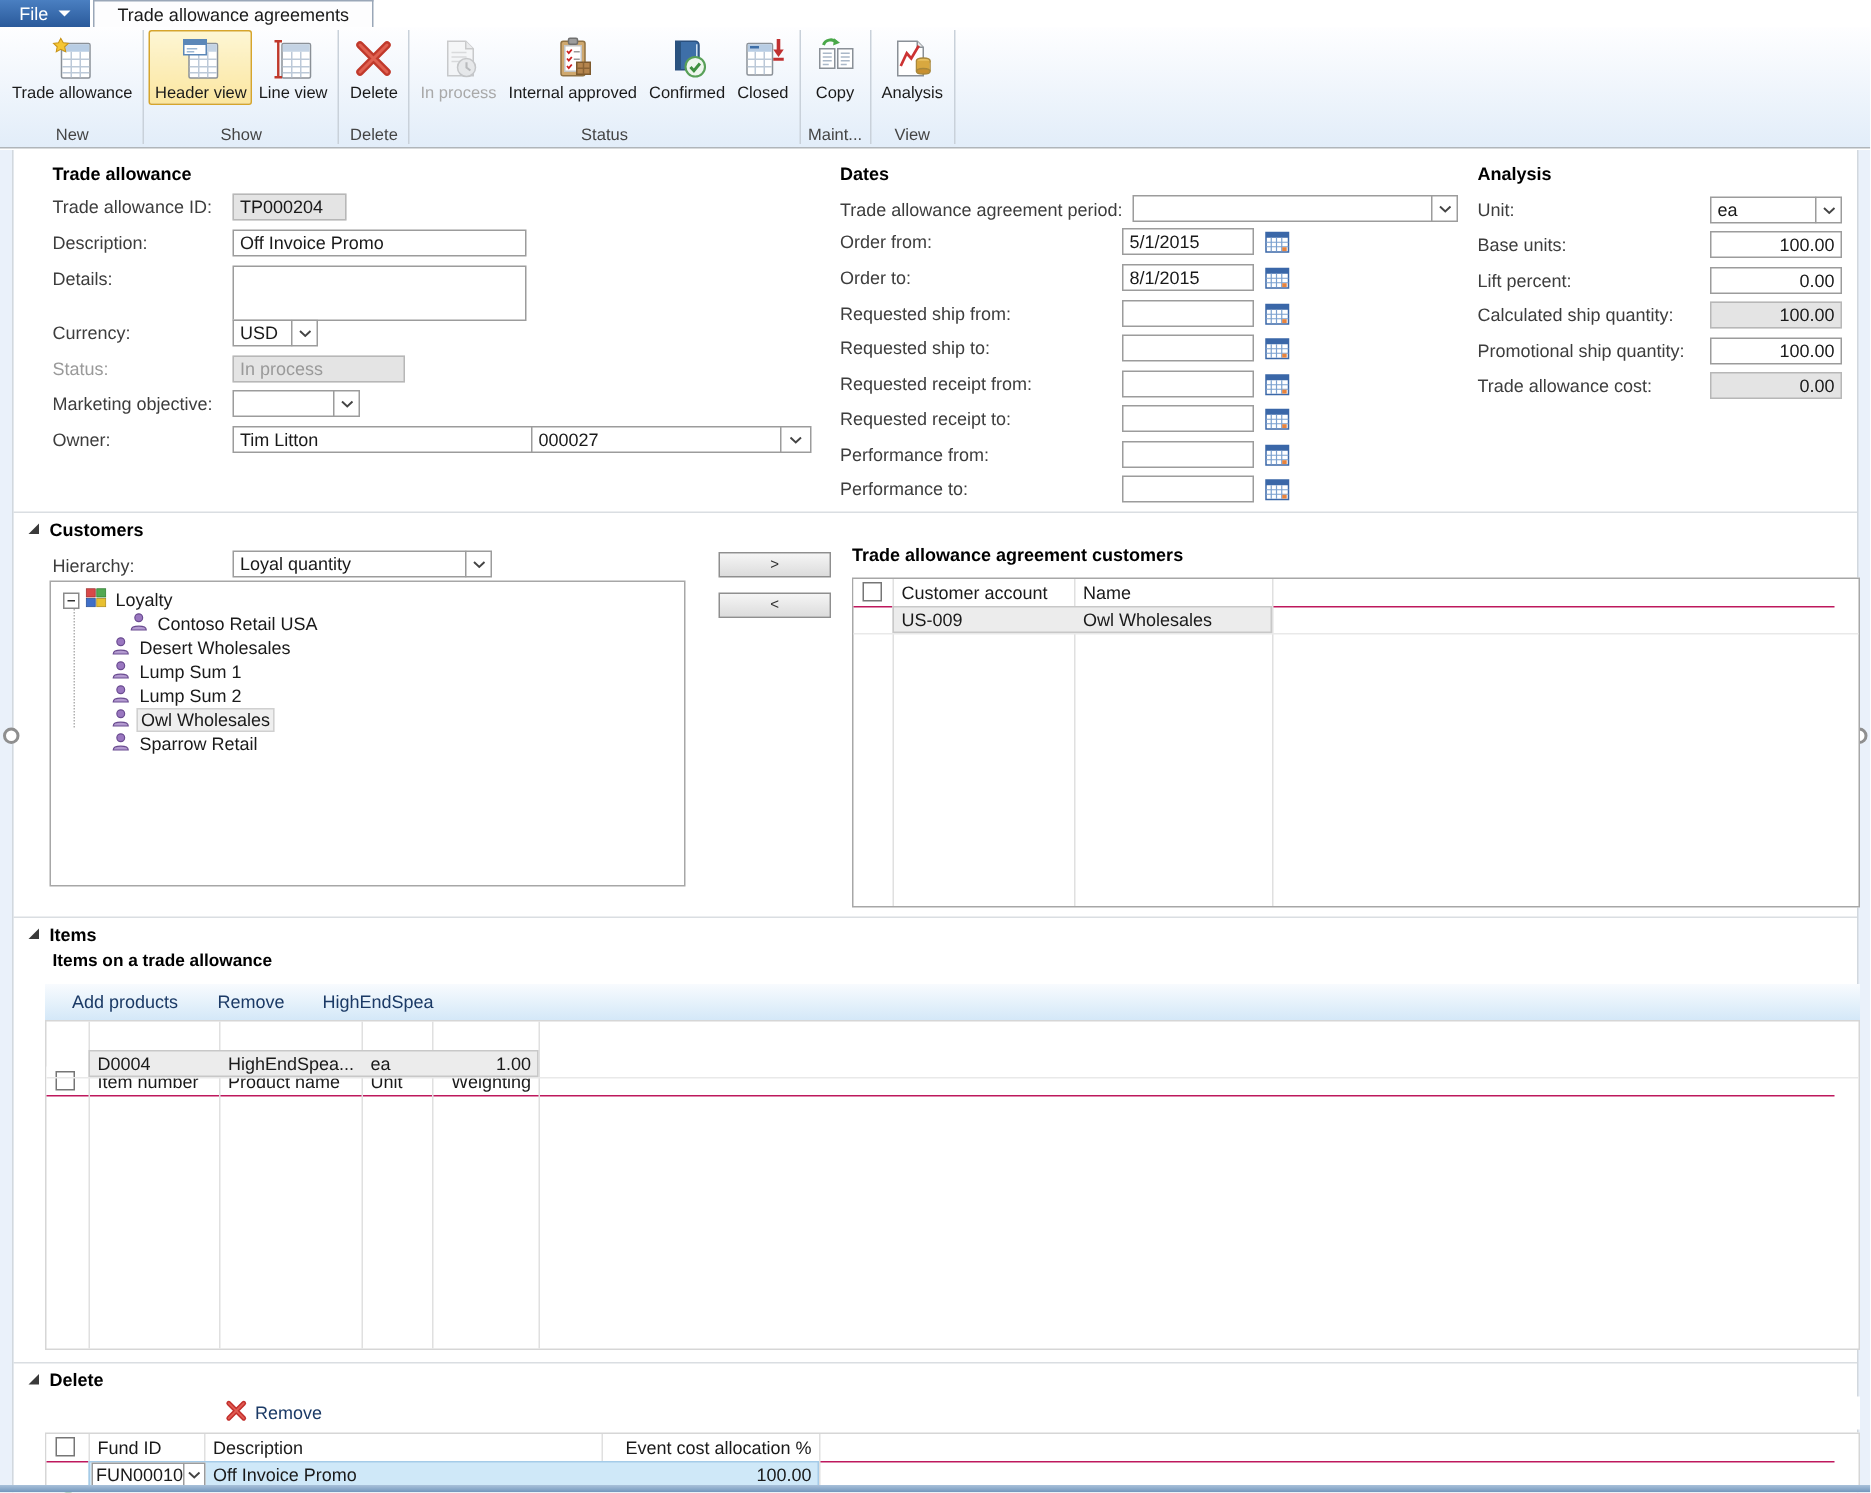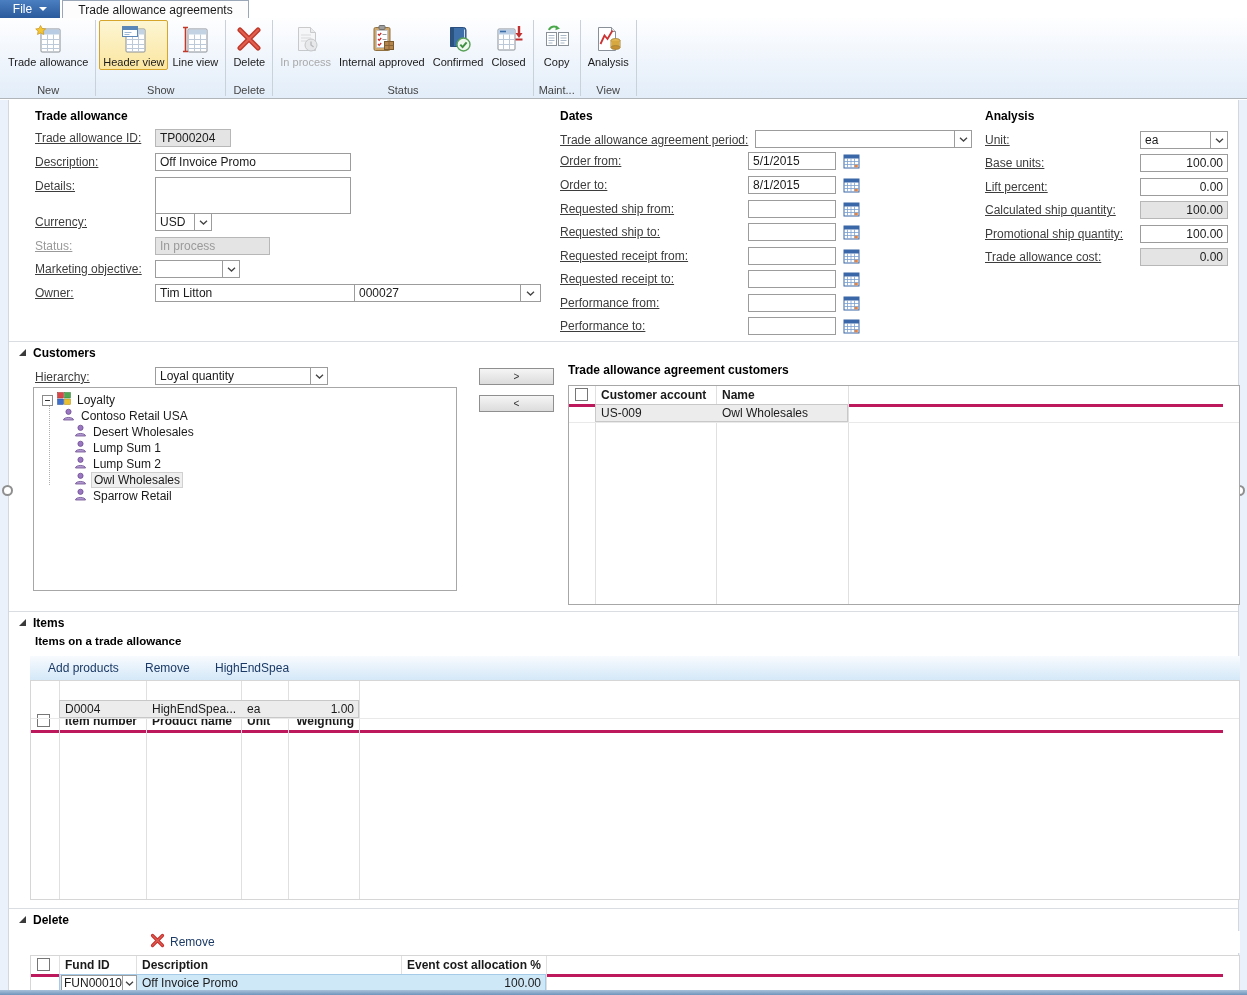--- a/index.html
+++ b/index.html
@@ -35,21 +35,21 @@
   .edge-strip{position:absolute;top:0;bottom:0;width:8px;background:#eaf1fa;}
   .edge-strip.left{left:0;border-right:1px solid #d2d8de;}
   .edge-strip.right{right:0;border-left:1px solid #d2d8de;}
   .panel-handle{position:absolute;width:11px;height:11px;border:2px solid #8f8f8f;border-radius:50%;
     background:#fff;box-sizing:border-box;cursor:pointer;}
   .hsep{position:absolute;left:9px;right:9px;height:1px;background:#dadee2;}
   .stitle{position:absolute;font-weight:bold;color:#000;white-space:nowrap;}
   .sub-title{position:absolute;font-weight:bold;color:#000;font-size:11.5px;white-space:nowrap;}
   .coltri{position:absolute;width:0;height:0;border-left:7px solid transparent;
     border-bottom:7px solid #3a3a3a;cursor:pointer;}
-  .flabel{position:absolute;color:#3d3d3d;white-space:nowrap;line-height:14px;text-decoration:underline;}
+  .flabel{position:absolute;color:#3d3d3d;white-space:nowrap;line-height:14px;}
   .flabel.dis{color:#9a9a9a;}
   .finput{position:absolute;height:18px;border:1px solid #9c9c9c;background:#fff;
     display:flex;align-items:center;padding:0 4px;box-sizing:border-box;white-space:nowrap;overflow:hidden;}
   .finput.ro{background:#e4e4e4;border-color:#b7b7b7;}
   .finput.ro.dim{color:#9a9a9a;}
   .finput.num{justify-content:flex-end;}
   .combo-arrow{position:absolute;height:18px;width:18px;border:1px solid #9c9c9c;background:#fff;
     box-sizing:border-box;display:flex;align-items:center;justify-content:center;cursor:pointer;}
   .calbtn{position:absolute;width:17px;height:16px;cursor:pointer;}
   .xferbtn{position:absolute;width:75px;height:17px;background:linear-gradient(#f5f5f5,#dcdcdc);
@@ -61,21 +61,21 @@
   .tree-guide{position:absolute;border-left:1px dotted #b0b0b0;}
   .tree-row{position:absolute;display:flex;align-items:center;gap:4px;height:16px;cursor:pointer;white-space:nowrap;}
   .expander{width:9px;height:9px;border:1px solid #8a8a8a;background:#fff;position:relative;box-sizing:content-box;}
   .expander::after{content:"";position:absolute;left:2px;right:2px;top:4px;height:1px;background:#333;}
   .tree-label{padding:0 2px;line-height:14px;}
   .tree-label.selected{background:#efefef;border:1px solid #d0d0d0;}
 
   
   .grid{position:absolute;background:#fff;border:1px solid #a7a7a7;box-sizing:border-box;}
   .grid.noborder{border-color:#d6d6d6;}
-  .ghead{position:absolute;left:0;right:16px;top:0;border-bottom:3px solid #be185d;background:#fff;font-weight:bold;}
+  .ghead{position:absolute;left:0;right:16px;top:0;border-bottom:1px solid #be185d;background:#fff;}
   .gh-label{position:absolute;white-space:nowrap;color:#1a1a1a;line-height:17px;}
   .col-line{position:absolute;top:0;bottom:0;width:1px;background:#e0e0e0;}
   .row-line{position:absolute;left:0;right:0;height:1px;background:#e9e9e9;}
   .grow{position:absolute;}
   .grow .gcell{position:absolute;white-space:nowrap;overflow:hidden;line-height:17px;}
   .sel-gray{background:#ececec;border:1px solid #c8c8c8;box-sizing:border-box;}
   .sel-blue{background:#cfe8f8;border:1px solid #a5cbe8;box-sizing:border-box;}
   .checkbox{position:absolute;width:13px;height:13px;border:1px solid #767676;background:#fff;
     box-sizing:border-box;cursor:pointer;}
 
@@ -441,21 +441,21 @@
       <div class="tree-row" style="left:8px;top:4px;">
         <span class="expander"></span>
         <span><svg width="14" height="13" viewBox="0 0 14 13">
               <rect x="0.5" y="0.5" width="6" height="5.5" fill="#d84848" stroke="#9c2f2f" stroke-width=".5"></rect>
               <rect x="7.5" y="0.5" width="6" height="5.5" fill="#52a852" stroke="#2f7a2f" stroke-width=".5"></rect>
               <rect x="0.5" y="7" width="6" height="5.5" fill="#3f6fc8" stroke="#2a4f92" stroke-width=".5"></rect>
               <rect x="7.5" y="7" width="6" height="5.5" fill="#e8c030" stroke="#a8871c" stroke-width=".5"></rect>
             </svg></span>
         <span class="tree-label">Loyalty</span>
       </div>
-      <div class="tree-row" style="left:28px;top:20px;">
+      <div class="tree-row" style="left:52px;top:20px;">
         <span><svg width="13" height="13" viewBox="0 0 13 13">
               <circle cx="6.5" cy="3.8" r="2.6" fill="#9a77c0" stroke="#6b4d91" stroke-width=".8"></circle>
               <path d="M1.5 12 C1.5 8.6 11.5 8.6 11.5 12 Z" fill="#b39ad0" stroke="#6b4d91" stroke-width=".8"></path>
             </svg></span>
         <span class="tree-label">Contoso Retail USA</span>
       </div>
       <div class="tree-row" style="left:40px;top:36px;">
         <span><svg width="13" height="13" viewBox="0 0 13 13">
               <circle cx="6.5" cy="3.8" r="2.6" fill="#9a77c0" stroke="#6b4d91" stroke-width=".8"></circle>
               <path d="M1.5 12 C1.5 8.6 11.5 8.6 11.5 12 Z" fill="#b39ad0" stroke="#6b4d91" stroke-width=".8"></path>

